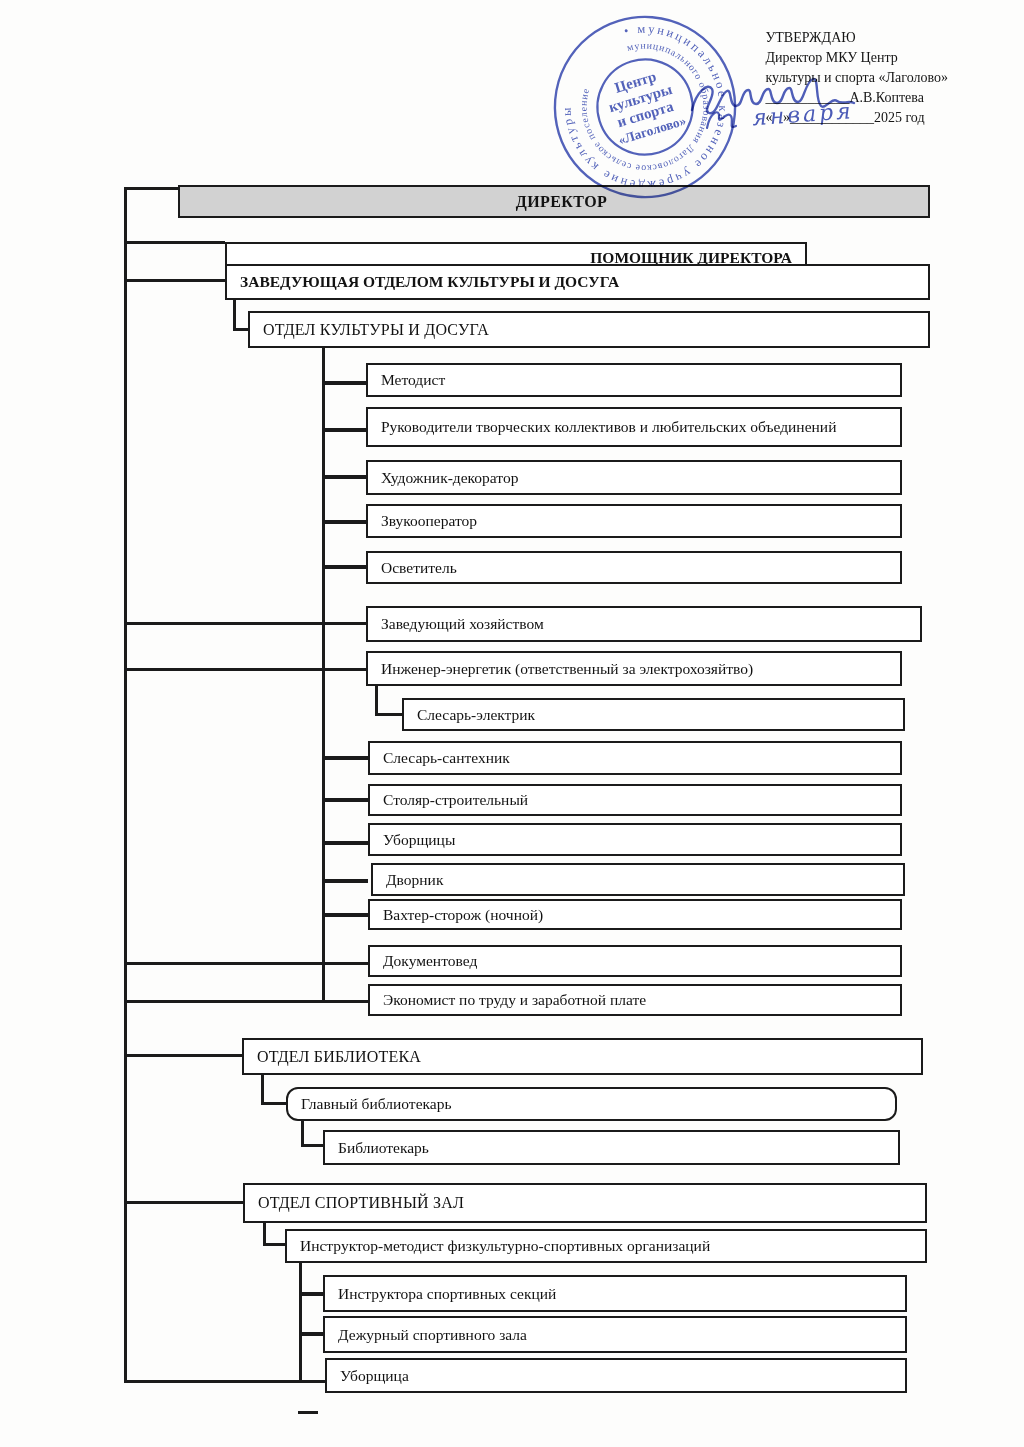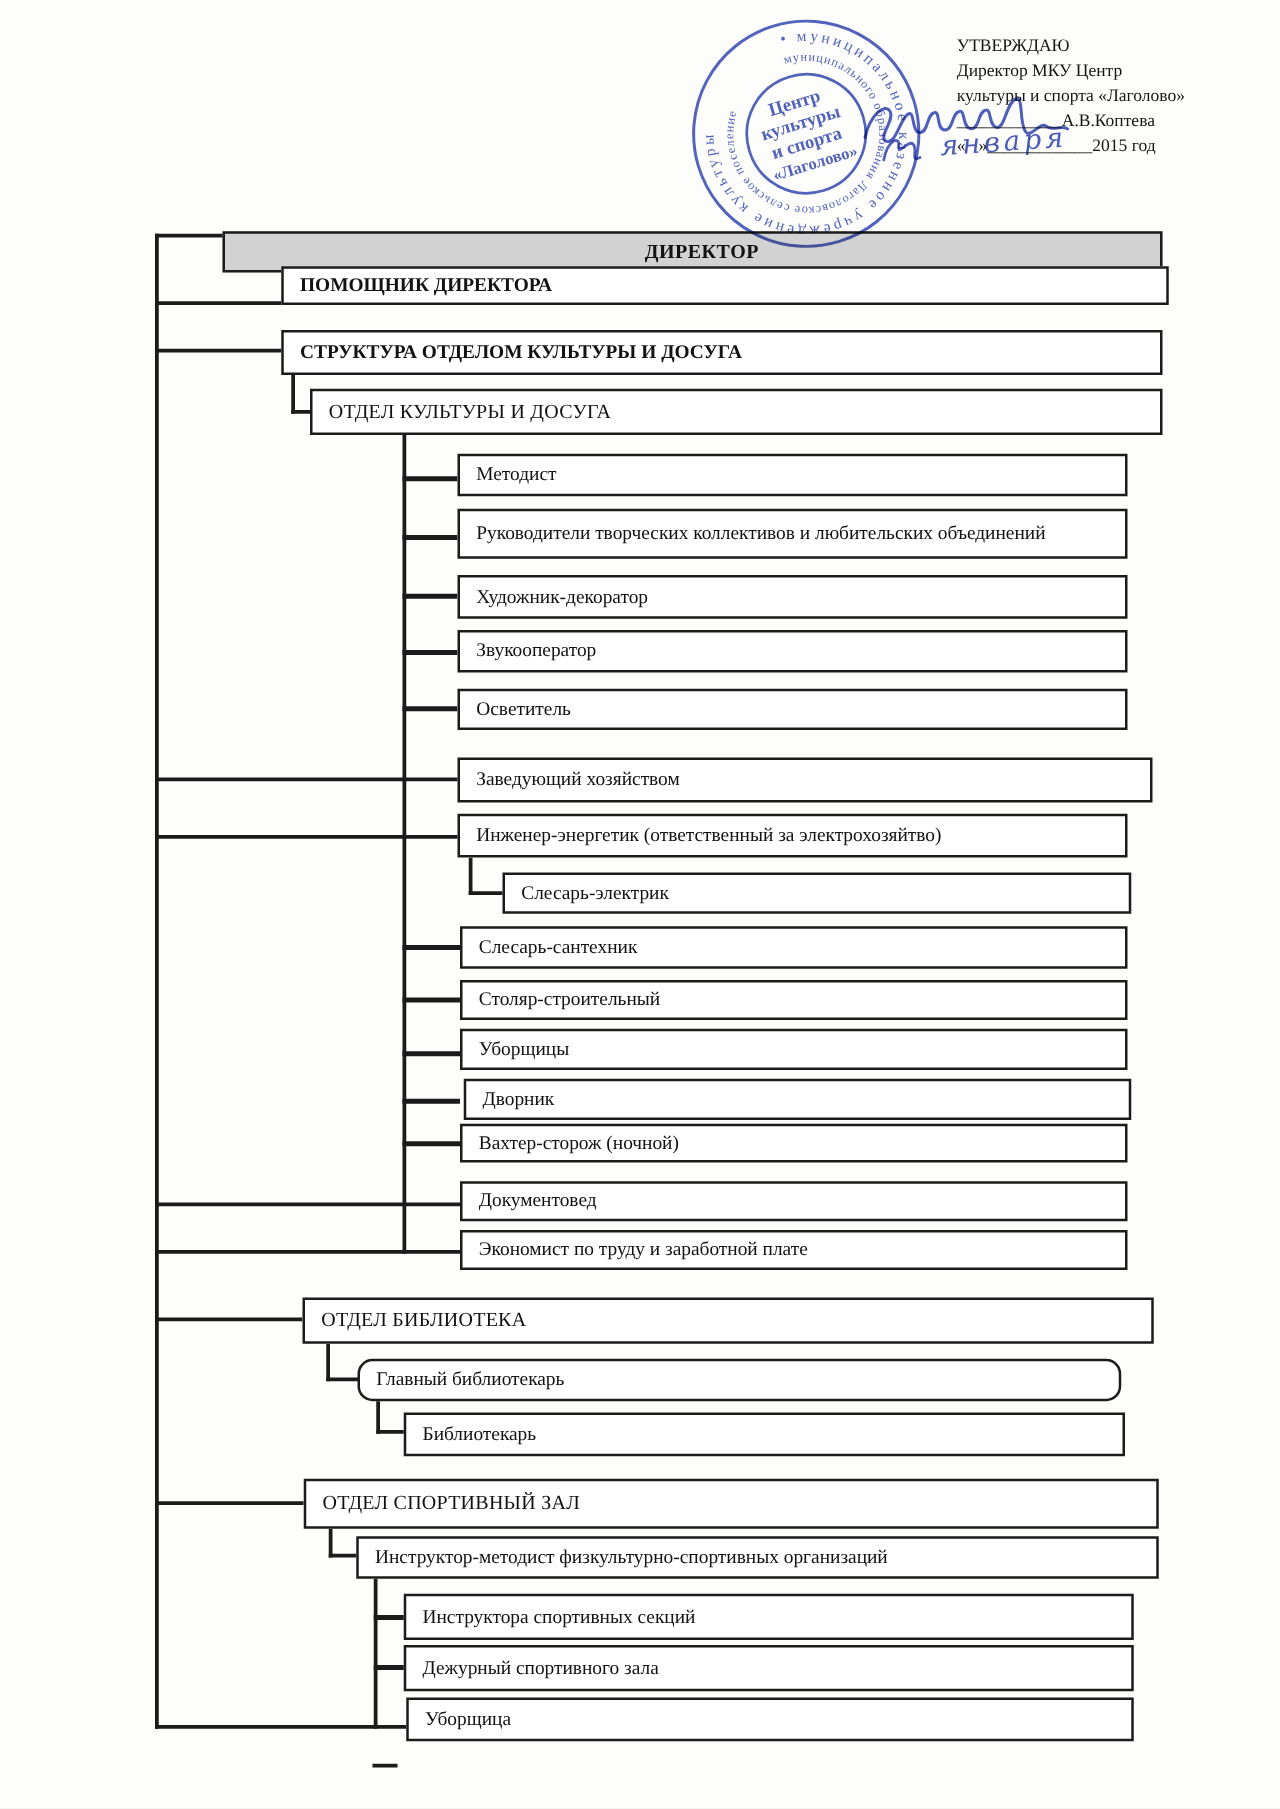--- a/index.html
+++ b/index.html
@@ -35,21 +35,21 @@
 </head>
 <body>
 
 <div class="page">
 
   <div class="approval">
     <div class="row">УТВЕРЖДАЮ</div>
     <div class="row">Директор МКУ Центр</div>
     <div class="row">культуры и спорта «Лаголово»</div>
     <div class="row"><span class="uline">____________</span><span>А.В.Коптева</span></div>
-    <div class="row"><span>«</span><span>&nbsp;&nbsp;&nbsp;</span><span>»</span><span class="uline">____________</span><span>2015 год</span></div>
+    <div class="row"><span>«</span><span>&nbsp;&nbsp;&nbsp;</span><span>»</span><span class="uline">____________</span><span>2025 год</span></div>
   </div>
 
 
   <div id="orgchart">
       <div class="line" style="left: 124px; top: 187px; width: 3px; height: 1196px;"></div>
       <div class="line" style="left: 124px; top: 187px; width: 56px; height: 3px;"></div>
       <div class="line" style="left: 124px; top: 241px; width: 101px; height: 3px;"></div>
       <div class="line" style="left: 124px; top: 279px; width: 101px; height: 3px;"></div>
       <div class="line" style="left: 124px; top: 622px; width: 244px; height: 3px;"></div>
       <div class="line" style="left: 124px; top: 668px; width: 244px; height: 3px;"></div>
@@ -79,25 +79,25 @@
       <div class="line" style="left: 301px; top: 1144px; width: 24px; height: 3px;"></div>
       <div class="line" style="left: 263px; top: 1223px; width: 3px; height: 23px;"></div>
       <div class="line" style="left: 263px; top: 1243px; width: 24px; height: 3px;"></div>
       <div class="line" style="left: 299px; top: 1263px; width: 3px; height: 120px;"></div>
       <div class="line" style="left: 299px; top: 1292px; width: 26px; height: 4px;"></div>
       <div class="line" style="left: 299px; top: 1332px; width: 26px; height: 4px;"></div>
       <div class="line" style="left: 298px; top: 1411px; width: 20px; height: 3px;"></div>
       <div class="org-box kind-director" style="left: 178px; top: 185px; width: 752px; height: 33px;">
         <span>ДИРЕКТОР</span>
       </div>
-      <div class="org-box kind-bold" style="left: 225px; top: 213px; width: 710px; height: 31px;">
+      <div class="org-box kind-bold" style="left: 225px; top: 242px; width: 582px; height: 31px; justify-content: flex-end;">
         <span>ПОМОЩНИК ДИРЕКТОРА</span>
       </div>
       <div class="org-box kind-bold" style="left: 225px; top: 264px; width: 705px; height: 36px;">
-        <span>СТРУКТУРА ОТДЕЛОМ КУЛЬТУРЫ И ДОСУГА</span>
+        <span>ЗАВЕДУЮЩАЯ ОТДЕЛОМ КУЛЬТУРЫ И ДОСУГА</span>
       </div>
       <div class="org-box kind-dept" style="left: 248px; top: 311px; width: 682px; height: 37px;">
         <span>ОТДЕЛ КУЛЬТУРЫ И ДОСУГА</span>
       </div>
       <div class="org-box kind-role" style="left: 366px; top: 363px; width: 536px; height: 34px;">
         <span>Методист</span>
       </div>
       <div class="org-box kind-role" style="left: 366px; top: 407px; width: 536px; height: 40px;">
         <span>Руководители творческих коллективов и любительских объединений</span>
       </div>

